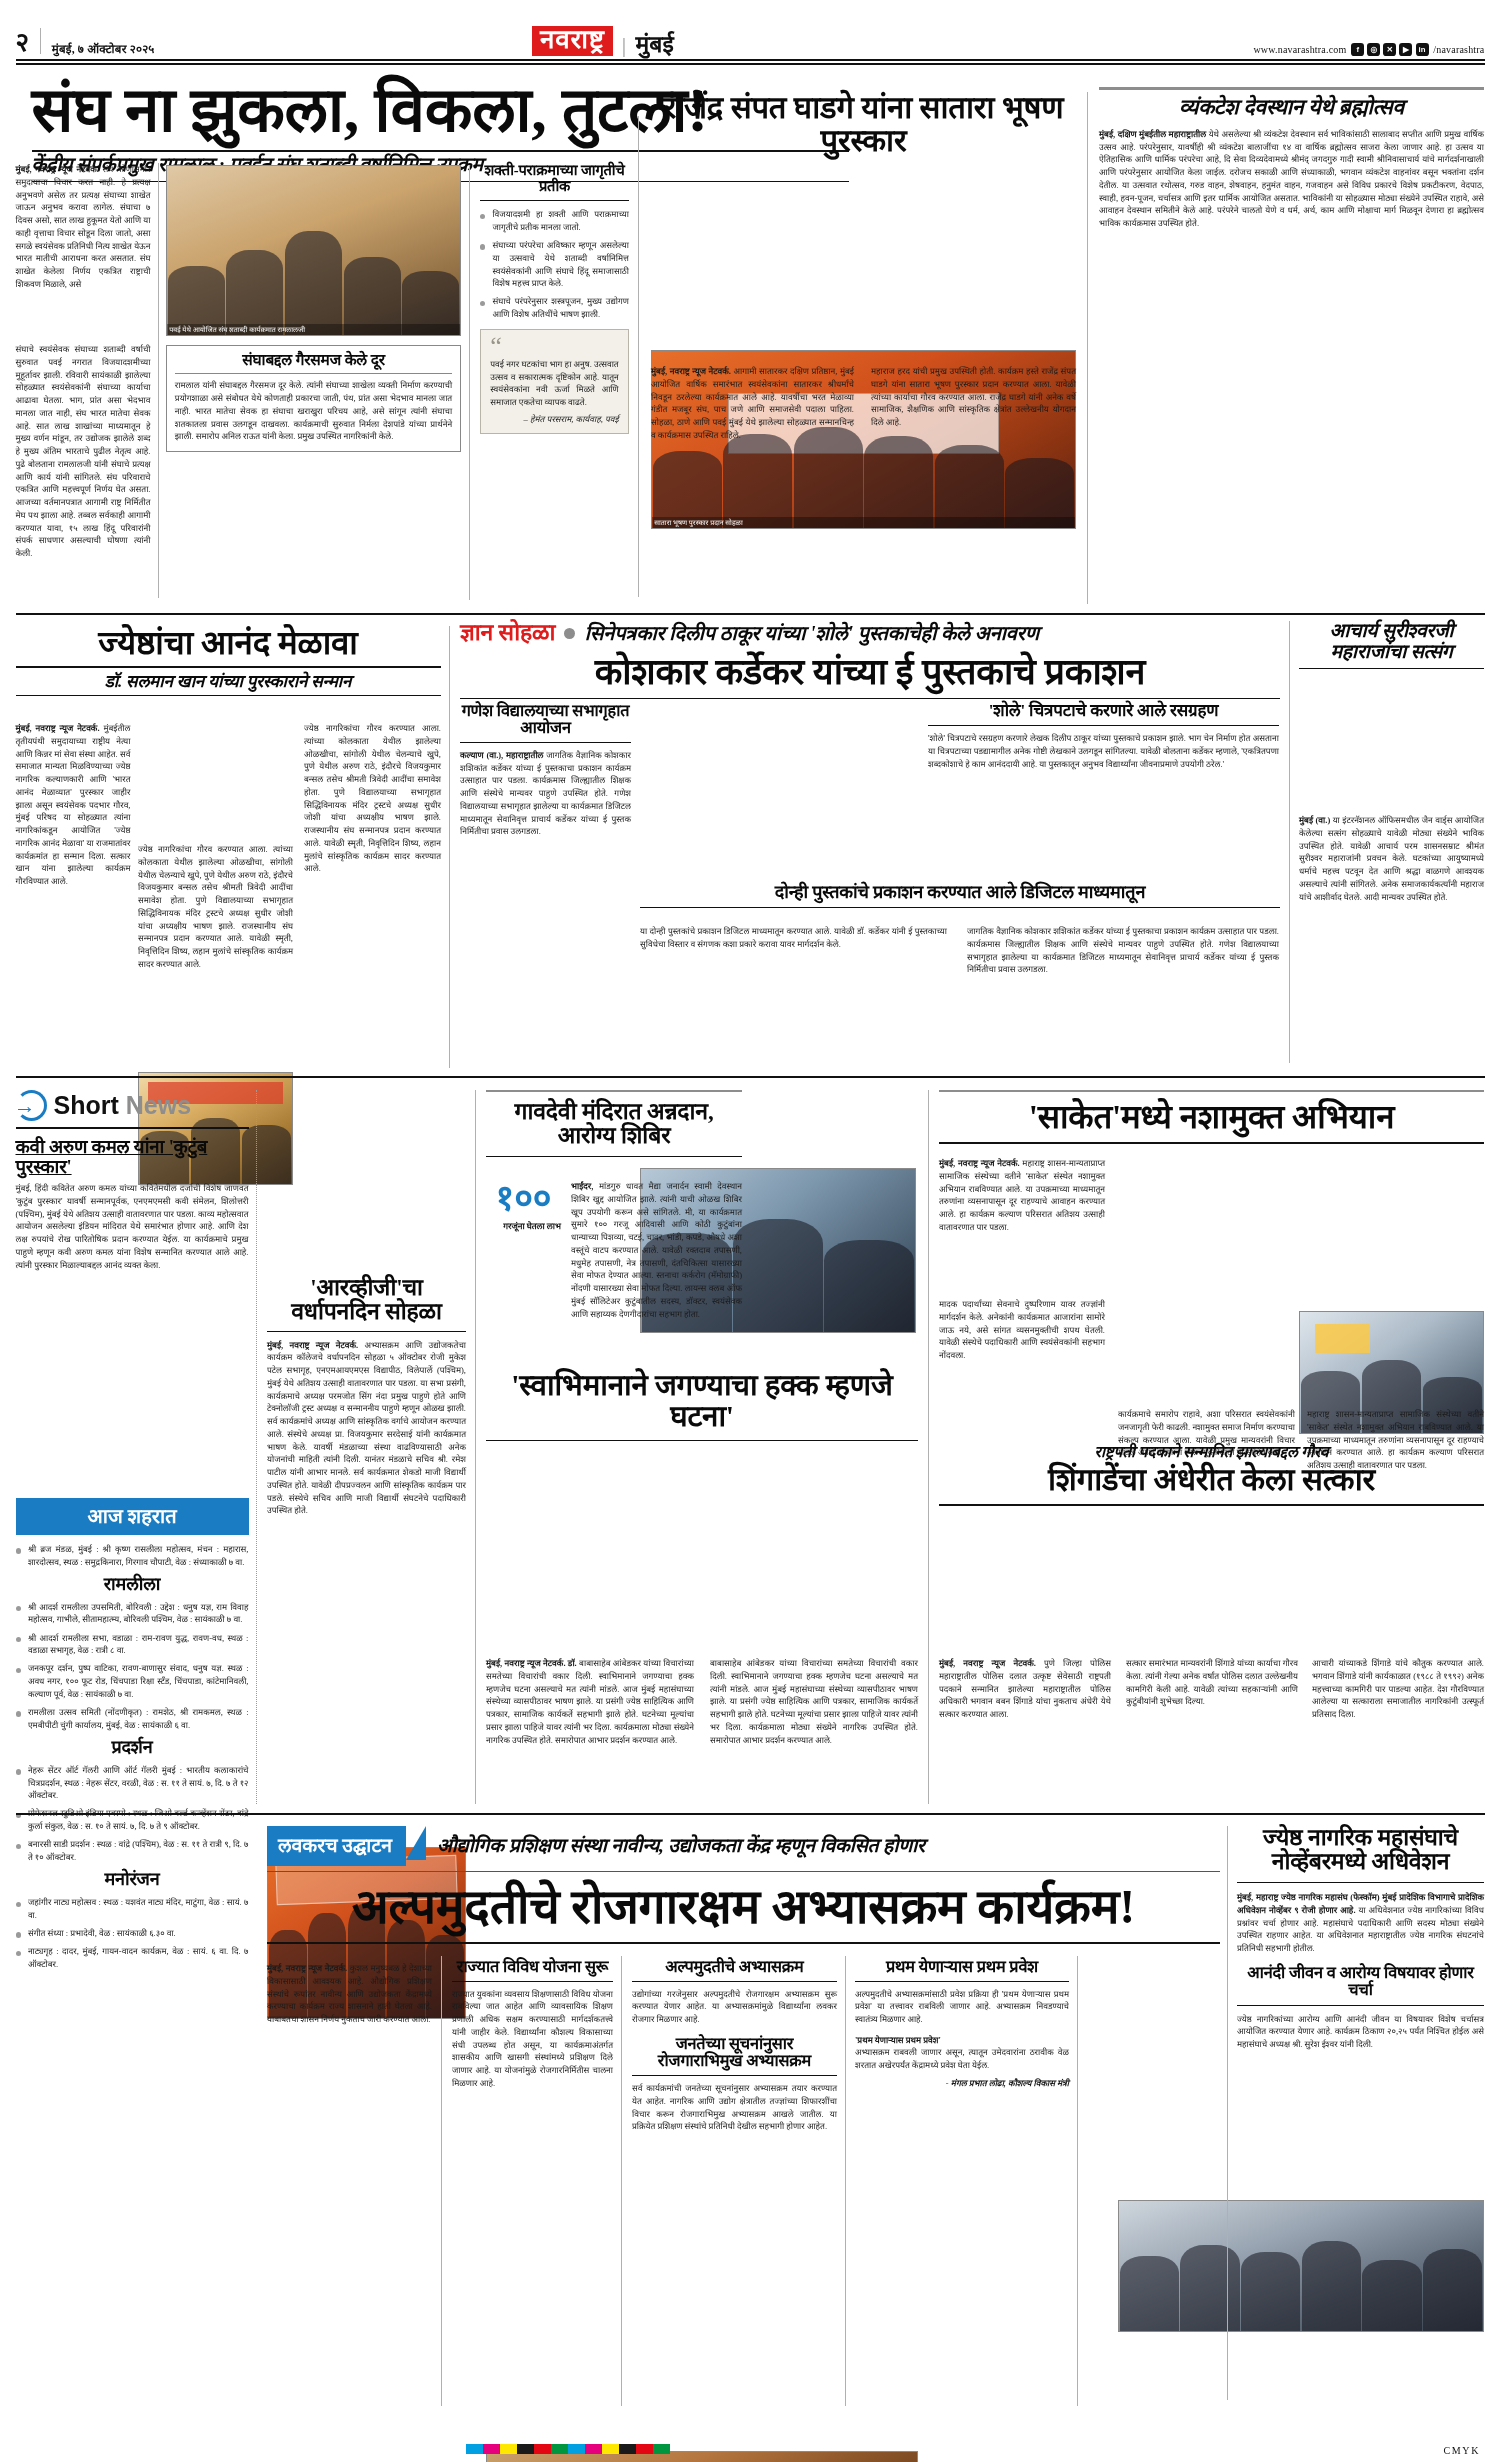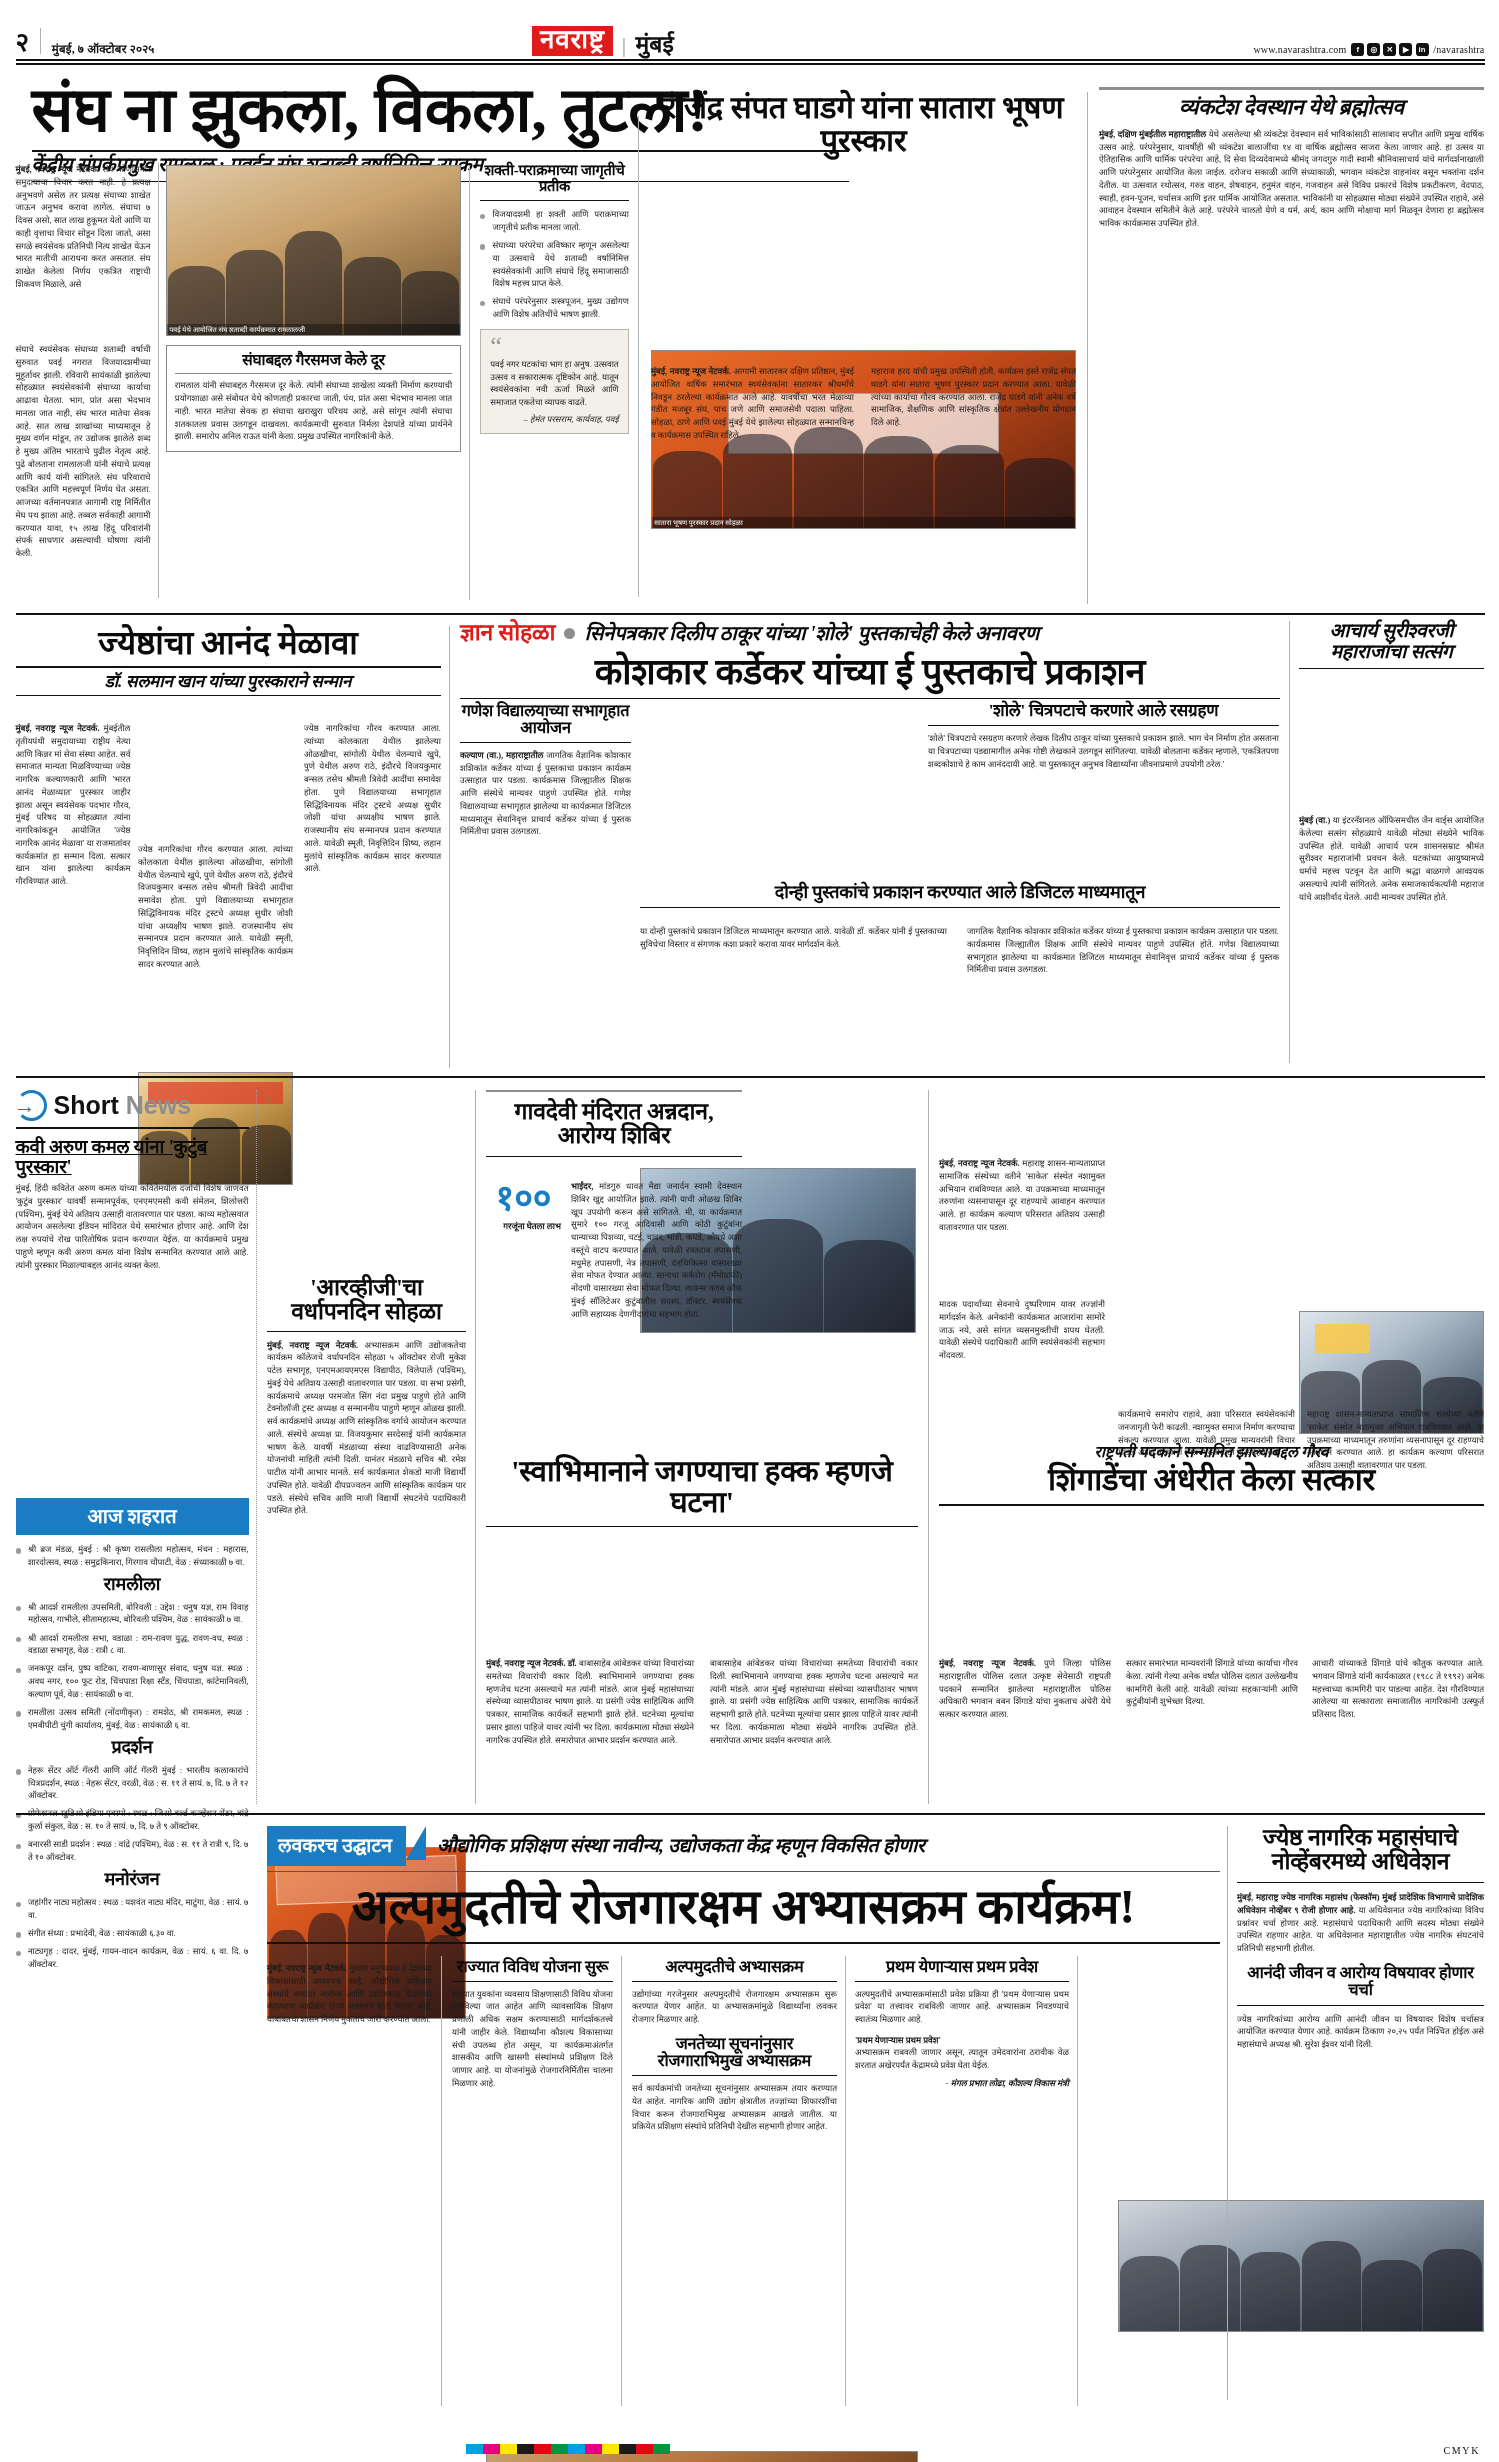--- a/index.html
+++ b/index.html
@@ -409,36 +409,41 @@
   </div>
   <div class="abs" style="top:1180px;left:486px;width:75px;text-align:center;">
     <div class="bignum">१००</div>
     <div class="body-txt xs" style="text-align:right;font-weight:bold;margin-top:4px;">गरजूंना घेतला लाभ</div>
   </div>
   <div class="abs" style="top:1180px;left:571px;width:171px;">
     <div class="body-txt xs"><b>भाईंदर,</b>
       <span>मांडगुरु धावत मैद्या जनार्दन स्वामी देवस्थान शिबिर खुद्द आयोजित झाले. त्यांनी याची ओळख शिबिर खूप उपयोगी करून असे सांगितले. मी, या कार्यक्रमात सुमारे १०० गरजू आदिवासी आणि कोठी कुटुंबांना धान्याच्या पिशव्या, चटई, चादर, भांडी, कपडे, औषधे अशा वस्तूंचे वाटप करण्यात आले. यावेळी रक्तदाब तपासणी, मधुमेह तपासणी, नेत्र तपासणी, दंतचिकित्सा यासारख्या सेवा मोफत देण्यात आल्या. स्तनाचा कर्करोग (मॅमोग्राफी) नोंदणी यासारख्या सेवा मोफत दिल्या. लायन्स क्लब ऑफ मुंबई सॉलिटेअर कुटुंबातील सदस्य, डॉक्टर, स्वयंसेवक आणि सहाय्यक देणगीदारांचा सहभाग होता.</span></div>
   </div>
 
-  <div class="abs" style="top:1456px;left:486px;width:432px;">
+  <div class="abs" style="top:1370px;left:486px;width:432px;">
     <div class="hl" style="font-size:29.5px;text-align:center;">'स्वाभिमानाने जगण्याचा हक्क म्हणजे घटना'</div>
     <div class="hr-thin" style="margin:7px 0 0;background:#111;height:1.6px;"></div>
   </div>
   <div class="abs photo ph-grad-a" style="top:1528px;left:486px;width:432px;height:120px;">
     
   </div>
   <div class="abs" style="top:1657px;left:486px;width:208px;">
     <div class="body-txt xs"><b>मुंबई, नवराष्ट्र न्यूज नेटवर्क. डॉ.</b>
       <span>बाबासाहेब आंबेडकर यांच्या विचारांच्या समतेच्या विचारांची वकार दिली. स्वाभिमानाने जगण्याचा हक्क म्हणजेच घटना असल्याचे मत त्यांनी मांडले. आज मुंबई महासंघाच्या संस्थेच्या व्यासपीठावर भाषण झाले. या प्रसंगी ज्येष्ठ साहित्यिक आणि पत्रकार, सामाजिक कार्यकर्ते सहभागी झाले होते. घटनेच्या मूल्यांचा प्रसार झाला पाहिजे यावर त्यांनी भर दिला. कार्यक्रमाला मोठ्या संख्येने नागरिक उपस्थित होते. समारोपात आभार प्रदर्शन करण्यात आले.</span></div>
   </div>
   <div class="abs" style="top:1657px;left:710px;width:208px;">
     <div class="body-txt xs">बाबासाहेब आंबेडकर यांच्या विचारांच्या समतेच्या विचारांची वकार दिली. स्वाभिमानाने जगण्याचा हक्क म्हणजेच घटना असल्याचे मत त्यांनी मांडले. आज मुंबई महासंघाच्या संस्थेच्या व्यासपीठावर भाषण झाले. या प्रसंगी ज्येष्ठ साहित्यिक आणि पत्रकार, सामाजिक कार्यकर्ते सहभागी झाले होते. घटनेच्या मूल्यांचा प्रसार झाला पाहिजे यावर त्यांनी भर दिला. कार्यक्रमाला मोठ्या संख्येने नागरिक उपस्थित होते. समारोपात आभार प्रदर्शन करण्यात आले.</div>
   </div>
   <div class="vr abs" style="top:1090px;left:928px;height:714px;"></div>
 
+  <div class="abs" style="top:1090px;left:939px;width:545px;">
+    <div class="hr-grey" style="margin-bottom:7.8px;"></div>
+    <div class="hl" style="font-size:33px;text-align:center;">'साकेत'मध्ये नशामुक्त अभियान</div>
+    <div class="hr-thin" style="margin:7px 0 0;background:#111;height:1.6px;"></div>
+  </div>
   <div class="abs" style="top:1157px;left:939px;width:166px;">
     <div class="body-txt xs"><b>मुंबई, नवराष्ट्र न्यूज नेटवर्क.</b>
       <span>महाराष्ट्र शासन-मान्यताप्राप्त सामाजिक संस्थेच्या वतीने 'साकेत' संस्थेत नशामुक्त अभियान राबविण्यात आले. या उपक्रमाच्या माध्यमातून तरुणांना व्यसनापासून दूर राहण्याचे आवाहन करण्यात आले. हा कार्यक्रम कल्याण परिसरात अतिशय उत्साही वातावरणात पार पडला.</span></div>
   </div>
   <div class="abs photo ph-grad-e" style="top:1157px;left:1118px;width:366px;height:132px;">
     <div class="crowd" style="height:72%;">
       <i style="height:80%"></i>
         <i style="height:92%"></i>
         <i style="height:84%"></i>
       <i style="height:96%"></i>

